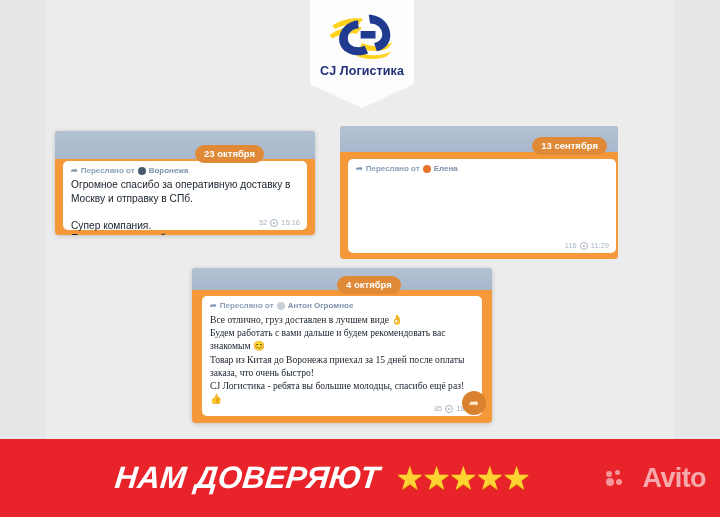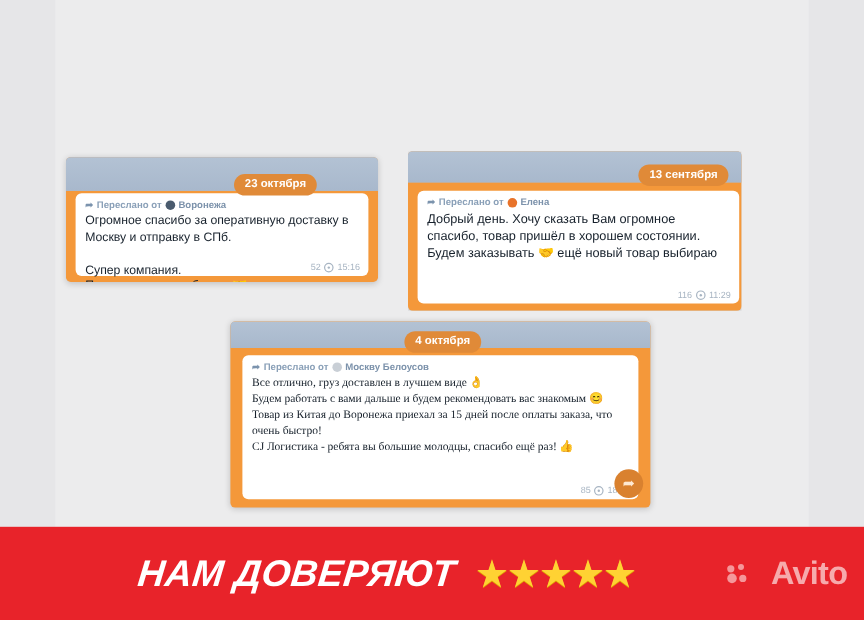--- a/index.html
+++ b/index.html
@@ -171,21 +171,21 @@
     border-radius: 4px 4px 4px 4px;
     -webkit-clip-path: polygon(0 0, 100% 0, 100% 100%, 0 100%);
     clip-path: polygon(0 0, 100% 0, 100% 100%, 0 100%);
   }
   #card2 .sky { height: 26px; }
   #card2 .date-badge { right: 11px; top: 11px; }
   #card2 .bubble { left: 8px; top: 33px; right: 2px; bottom: 6px; }
   #card2 .msg-body { font-size: 10.6px; }
 
   #card3 {
-    left: 192px; top: 268px; width: 350px; height: 155px;
+    left: 192px; top: 268px; width: 300px; height: 155px;
     border-radius: 4px;
   }
   #card3 .sky { height: 22px; }
   #card3 .date-badge { left: 145px; top: 8px; }
   #card3 .bubble { left: 10px; top: 28px; right: 10px; bottom: 7px; }
   #card3 .msg-body { font-size: 9.6px; line-height: 1.38; font-family: Liberation Serif, serif; }
   #card3 .share-btn { right: 6px; bottom: 8px; }
 
   
   #banner {
@@ -246,20 +246,33 @@
     letter-spacing: -.6px;
   }
 </style>
 </head>
 <body>
 
 <div id="page">
   <div class="bg-left"></div>
   <div class="bg-right"></div>
 
+  <div id="ribbon">
+    <svg class="logo-mark" viewBox="0 0 100 80">
+      <path d="M6 26 C20 16, 38 14, 52 16 L44 25 C32 24, 20 26, 10 31 Z" fill="#ffd21e"></path>
+      <path d="M2 40 C18 28, 36 26, 50 29 L42 38 C30 36, 16 39, 6 45 Z" fill="#ffd21e"></path>
+      <path d="M50 52 C64 58, 82 58, 96 50 L88 60 C74 66, 58 64, 46 60 Z" fill="#ffd21e"></path>
+      <path d="M44 64 C58 72, 78 72, 94 64 L86 72 C70 78, 54 76, 42 71 Z" fill="#ffd21e"></path>
+      <path d="M60 10 C78 10, 92 24, 92 40 C92 52, 84 62, 72 64 L68 52 C76 50, 80 45, 80 39 C80 30, 72 23, 62 23 Z" fill="#1f3a8f"></path>
+      <path d="M44 18 C28 20, 16 32, 16 46 C16 60, 28 70, 44 70 C50 70, 55 69, 59 67 L54 56 C51 57, 48 58, 45 58 C36 58, 29 53, 29 45 C29 37, 36 31, 45 30 Z" fill="#1f3a8f"></path>
+      <path d="M48 34 L70 34 L70 45 L48 45 Z" fill="#1f3a8f"></path>
+      <path d="M52 36 L64 36 L64 42 L52 42 Z" fill="#ffffff" opacity="0.0"></path>
+    </svg>
+    <div class="logo-text">CJ Логистика</div>
+  </div>
 
   <div class="card" id="card1">
     <div class="sky"></div>
     <div class="date-badge">23 октября</div>
     <div class="bubble">
       <div class="fwd-line">
         <span class="arrow-ico">➦</span>
         <span>Переслано от</span>
         <span class="avatar" style="background:#4a5b6e"></span>
         <span class="who">Воронежа</span>
@@ -279,38 +292,37 @@
   <div class="card" id="card2">
     <div class="sky"></div>
     <div class="date-badge">13 сентября</div>
     <div class="bubble">
       <div class="fwd-line">
         <span class="arrow-ico">➦</span>
         <span>Переслано от</span>
         <span class="avatar" style="background:#e8732a"></span>
         <span class="who">Елена</span>
       </div>
-      <div class="msg-body">Добрый день. Хочу сказать Вам огромное спасибо, товар пришёл в хорошем состоянии. Будем заказывать 🤝 ещё новый товар выбираю</div>
       <div class="meta">
         <span>116</span>
         <span class="eye"></span>
         <span>11:29</span>
       </div>
     </div>
   </div>
 
   <div class="card" id="card3">
     <div class="sky"></div>
     <div class="date-badge">4 октября</div>
     <div class="bubble">
       <div class="fwd-line">
         <span class="arrow-ico">➦</span>
         <span>Переслано от</span>
         <span class="avatar" style="background:#c9cfd6"></span>
-        <span class="who">Москву Белоусов</span>
+        <span class="who">Антон Огромное</span>
       </div>
       <div class="msg-body">Все отлично, груз доставлен в лучшем виде 👌
 Будем работать с вами дальше и будем рекомендовать вас знакомым 😊
 Товар из Китая до Воронежа приехал за 15 дней после оплаты заказа, что очень быстро!
 CJ Логистика - ребята вы большие молодцы, спасибо ещё раз! 👍</div>
       <div class="meta">
         <span>85</span>
         <span class="eye"></span>
         <span>18:03</span>
       </div>

